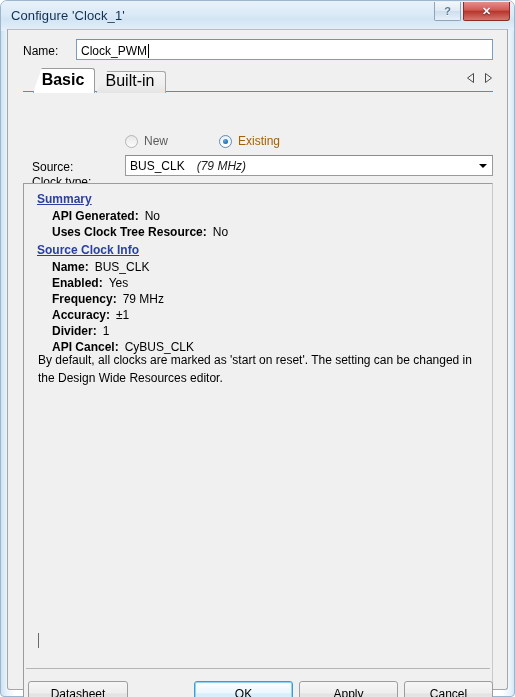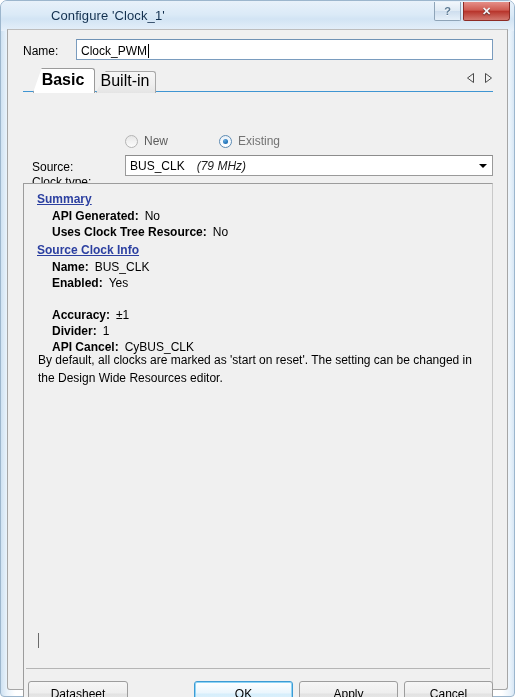--- a/index.html
+++ b/index.html
@@ -44,21 +44,20 @@
     height: 30px;
   }
   .title-text {
     position: absolute;
     left: 10px;
     top: 7px;
     font-size: 13px;
     color: #12304f;
     letter-spacing: 0.1px;
     white-space: nowrap;
-    margin-left: 40px;
   }
 
   
   .winbtns {
     position: absolute;
     right: 4px;
     top: 1px;
     display: flex;
     height: 20px;
   }
@@ -185,21 +184,21 @@
     position: absolute;
     left: -10px;
     bottom: 0;
     width: 16px;
     height: 24px;
     background: transparent;
     border-left: 1px solid transparent;
   }
   .tab.builtin {
     left: 73px;
-    width: 58px;
+    width: 68px;
     top: 3px;
     height: 21px;
   }
   .tab.builtin .tab-body {
     background: linear-gradient(to bottom, #f6f6f6 0%, #eeeeee 60%, #e4e4e4 100%);
     border: 1px solid #a8a8a8;
     border-bottom: none;
     border-radius: 3px 3px 0 0;
     clip-path: polygon(0% 100%, 16% 0%, 100% 0%, 100% 100%);
   }
@@ -268,21 +267,21 @@
     border: 1px solid #5d8bb3;
   }
   .radio.on::after {
     content: "";
     position: absolute;
     left: 3px; top: 3px;
     width: 5px; height: 5px;
     border-radius: 50%;
     background: radial-gradient(circle at 35% 30%, #5fa8e0 0%, #1d6fb4 70%, #14548c 100%);
   }
-  .radio-label { color: #737373; }
+  .radio-label { color: #a16207; }
   .radio-label.dim { color: #5c5c5c; }
 
   
   .combo {
     position: absolute;
     left: 117px;
     top: 125px;
     width: 368px;
     height: 21px;
     box-sizing: border-box;
@@ -484,20 +483,23 @@
       </div>
 
       <div class="section-head sec-srcinfo">Source Clock Info</div>
 
       <div class="kv" style="top:76px">
         <b>Name:</b><span>BUS_CLK</span>
       </div>
       <div class="kv" style="top:92px">
         <b>Enabled:</b><span>Yes</span>
       </div>
+      <div class="kv" style="top:108px">
+        <b>Frequency:</b><span>79 MHz</span>
+      </div>
       <div class="kv" style="top:124px">
         <b>Accuracy:</b><span>±1</span>
       </div>
       <div class="kv" style="top:140px">
         <b>Divider:</b><span>1</span>
       </div>
       <div class="kv" style="top:156px">
         <b>API Cancel:</b><span>CyBUS_CLK</span>
       </div>
 

